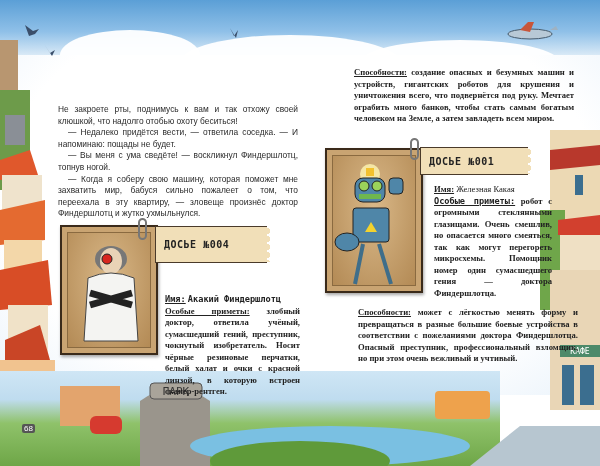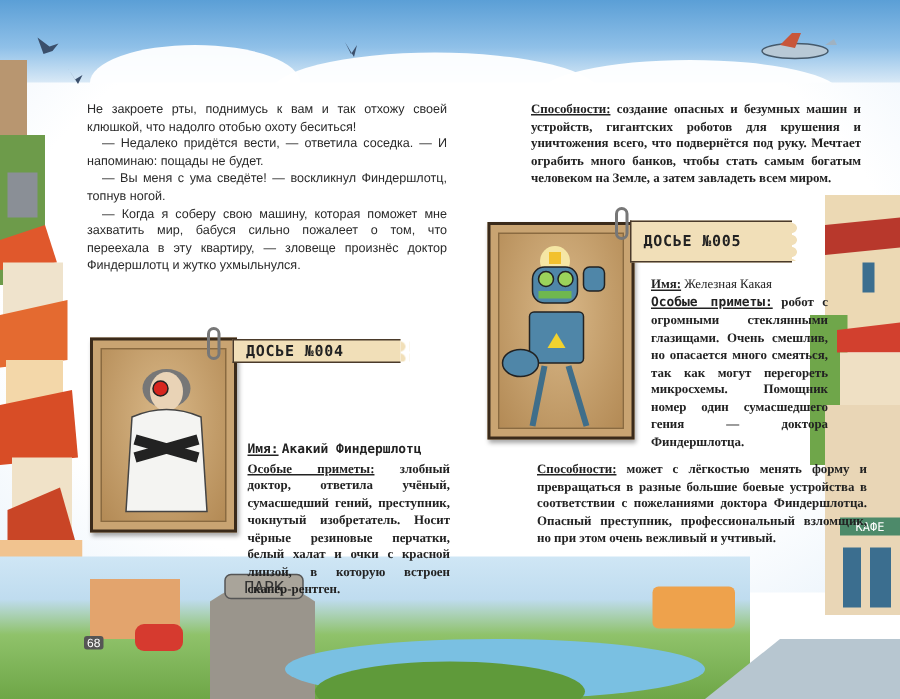--- a/index.html
+++ b/index.html
@@ -10,34 +10,34 @@
   .cloud { position: absolute; background: #fff; border-radius: 50%; opacity: .95; }
   .page-bg { position: absolute; left: 0; top: 55px; width: 600px; height: 340px;
     background: radial-gradient(ellipse at 50% 40%, #ffffff 70%, #eaf3fb 100%); }
   .left-town { position: absolute; left: 0; top: 40px; width: 55px; height: 400px; }
   .right-town { position: absolute; right: 0; top: 110px; width: 60px; height: 300px; }
   .ground { position: absolute; left: 0; bottom: 0; width: 500px; height: 95px;
     background: linear-gradient(180deg, #cfe6f5 0%, #bfdcef 30%, #8fc26a 55%, #6ea647 100%); }
   .text { font-size: 8.4px; line-height: 11.6px; color: #2a2a2a; text-align: justify; }
   .left-text { position: absolute; left: 58px; top: 67px; width: 240px; }
   .left-text p { text-indent: 10px; }
-  .left-text p.first { text-indent: 0; }
+  .left-text p.first { text-indent: 0; margin-top: 37px; }
   .mono { font-family: "DejaVu Sans Mono", "Liberation Mono", monospace; }
   .dossier-text { font-family: "Liberation Serif", serif; font-size: 8.6px; line-height: 11.5px; color: #222; text-align: justify; font-weight: bold; }
   .u { text-decoration: underline; }
   .photo { position: absolute; border: 2px solid #3a2a1a; background: #c9a472;
     box-shadow: 1px 2px 3px rgba(0,0,0,.35); }
   .photo-inner { position: absolute; inset: 5px; border: 1px solid #8a6a40; background: radial-gradient(ellipse at 50% 40%, #d9b888, #b38a55); }
   .tag { position: absolute; background: #f1dfb8; border: 1px solid #4a3a2a; border-right: none;
     font-family: "DejaVu Sans Mono", monospace; font-weight: bold; font-size: 10px; letter-spacing: .5px; color: #222;
     display: flex; align-items: center; padding-left: 8px; }
   .tag::after { content: ""; position: absolute; right: -6px; top: 0; width: 6px; height: 100%;
     background: radial-gradient(circle at 0 50%, #f1dfb8 3px, transparent 3.5px) 0 0/6px 8px repeat-y; }
   .clip { position: absolute; width: 9px; height: 22px; border: 2px solid #777; border-radius: 5px; }
-  .page-num { position: absolute; left: 22px; top: 424px; font-size: 8px; color: #fff; background: #555; padding: 0 2px; border-radius: 2px; margin-left: 34px; }
+  .page-num { position: absolute; left: 22px; top: 424px; font-size: 8px; color: #fff; background: #555; padding: 0 2px; border-radius: 2px; }
 </style>
 </head>
 <body>
 
 <div class="spread">
   <div class="sky"></div>
   <div class="cloud" style="left:60px;top:30px;width:140px;height:50px;"></div>
   <div class="cloud" style="left:180px;top:35px;width:220px;height:55px;"></div>
   <div class="cloud" style="left:360px;top:40px;width:200px;height:45px;"></div>
   <div class="page-bg"></div>
@@ -112,21 +112,21 @@
       <svg width="86" height="118" viewBox="0 0 86 118">
         <ellipse cx="43" cy="26" rx="16" ry="13" fill="#777"></ellipse>
         <ellipse cx="43" cy="28" rx="11" ry="13" fill="#e9d3b6"></ellipse>
         <circle cx="39" cy="26" r="5" fill="#d7261e" stroke="#222"></circle>
         <path d="M20 45 Q43 35 66 45 L70 108 L16 108 Z" fill="#f4f4f2" stroke="#444"></path>
         <path d="M22 60 L64 72 M22 72 L64 60" stroke="#222" stroke-width="7"></path>
       </svg>
     </div>
   </div>
   <div class="clip" style="left:138px;top:218px;"></div>
-  <div class="tag" style="left:155px;top:226px;width:112px;height:16px;">ДОСЬЕ №004</div>
+  <div class="tag" style="left:155px;top:226px;width:112px;height:37px;">ДОСЬЕ №004</div>
 
   <div class="dossier-text" style="position:absolute;left:165px;top:262px;width:135px;margin-top:32px;">
     <span class="u mono">Имя:</span>
     <span class="mono">Акакий Финдершлотц</span><br>
     <span class="u">Особые приметы:</span>
     <span>злобный доктор, ответила учёный, сумасшедший гений, преступник, чокнутый изобретатель. Носит чёрные резиновые перчатки, белый халат и очки с красной линзой, в которую встроен сканер-рентген.</span>
   </div>
 
   <div class="dossier-text" style="position:absolute;left:330px;top:67px;width:220px;margin-left:24px;">
     <span class="u">Способности:</span>
@@ -144,21 +144,21 @@
         <rect x="26" y="38" width="22" height="5" fill="#6fb74e"></rect>
         <rect x="20" y="52" width="36" height="34" rx="3" fill="#4f86a8" stroke="#222"></rect>
         <polygon points="38,66 44,76 32,76" fill="#f2d22e"></polygon>
         <rect x="56" y="22" width="14" height="16" rx="4" fill="#4f86a8" stroke="#222"></rect>
         <ellipse cx="14" cy="86" rx="12" ry="9" fill="#4f86a8" stroke="#222"></ellipse>
         <path d="M30 88 L22 128 M46 88 L58 128" stroke="#3f6e8a" stroke-width="4"></path>
       </svg>
     </div>
   </div>
   <div class="clip" style="left:410px;top:138px;"></div>
-  <div class="tag" style="left:420px;top:147px;width:108px;height:28px;">ДОСЬЕ №005</div>
+  <div class="tag" style="left:420px;top:147px;width:108px;height:28px;">ДОСЬЕ №001</div>
 
   <div class="dossier-text" style="position:absolute;left:434px;top:184px;width:118px;">
     <span class="u">Имя:</span>
     <span style="font-weight:normal">Железная Какая</span><br>
     <span class="u mono">Особые приметы:</span>
     <span>робот с огромными стеклянными глазищами. Очень смешлив, но опасается много смеяться, так как могут перегореть микросхемы. Помощник номер один сумасшедшего гения — доктора Финдершлотца.</span>
   </div>
 
   <div class="dossier-text" style="position:absolute;left:330px;top:307px;width:220px;margin-left:28px;">
     <span class="u">Способности:</span>

